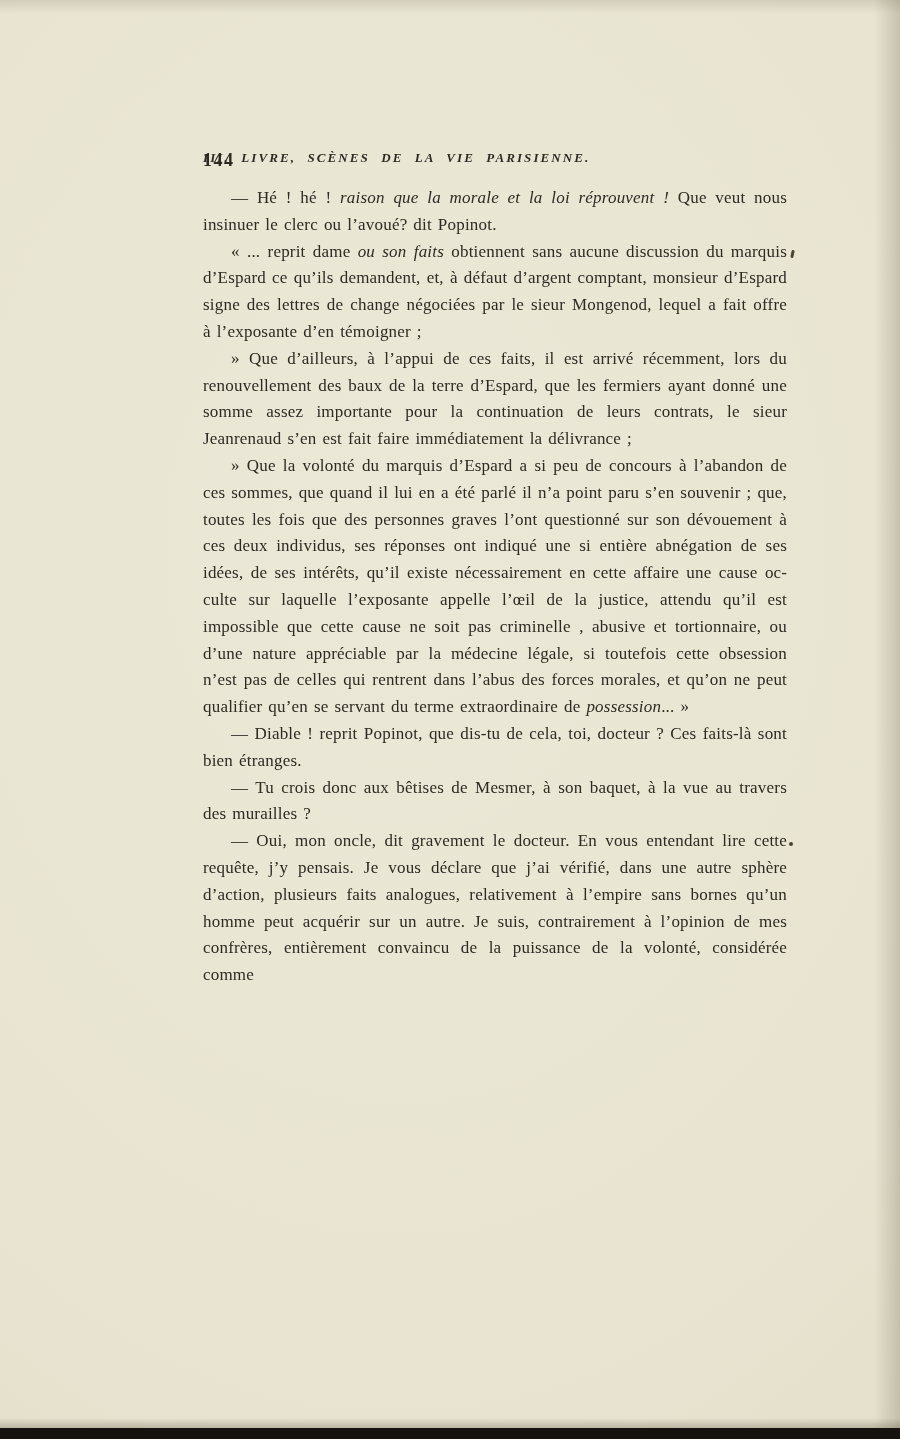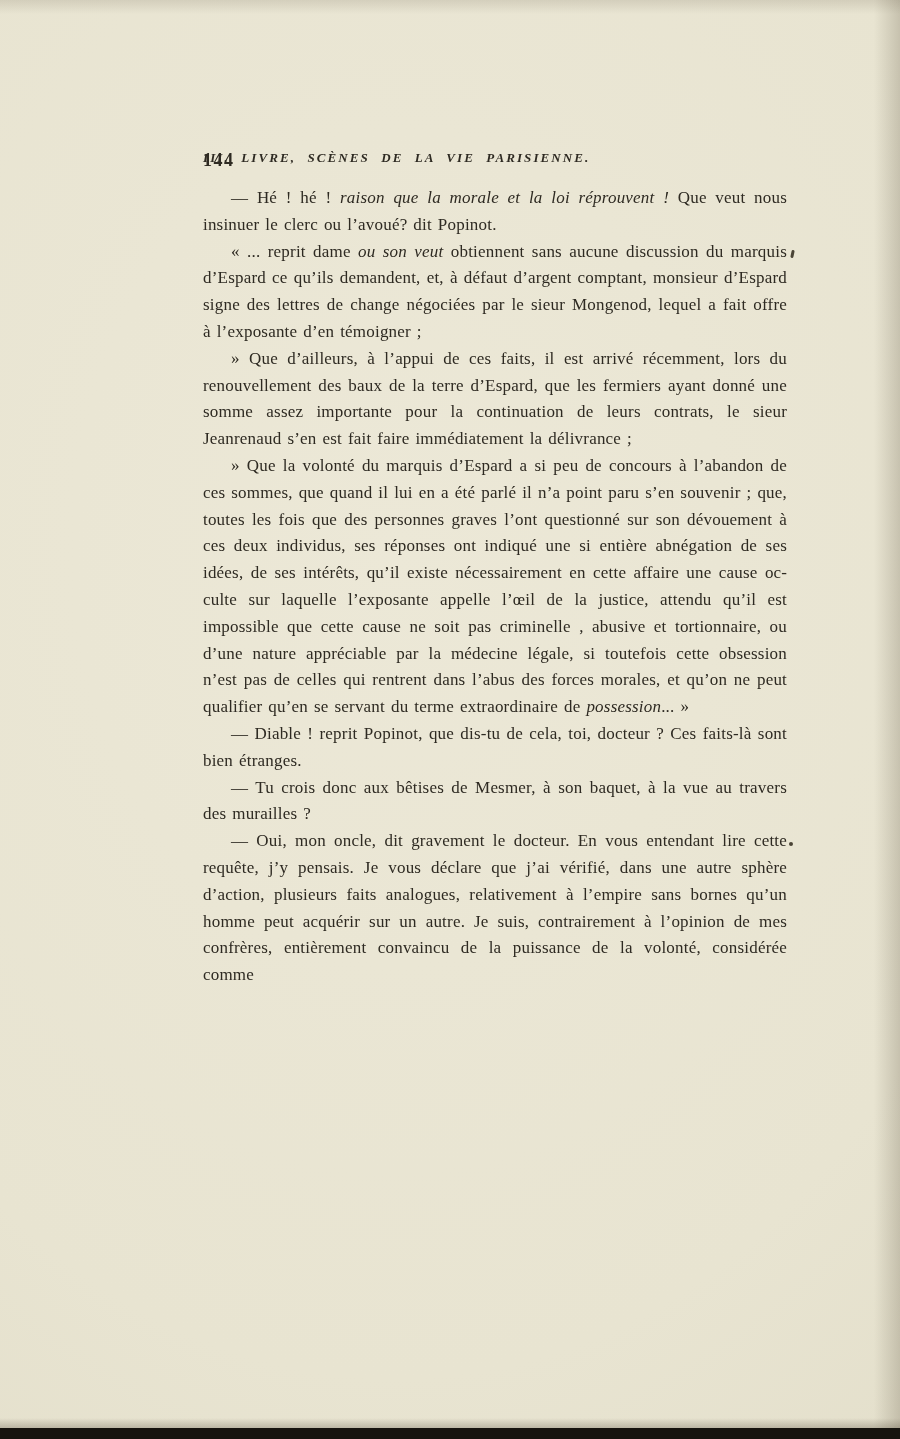--- a/index.html
+++ b/index.html
@@ -76,21 +76,21 @@
   <div class="edge-top"></div>
   <div class="edge-right"></div>
 
   <div class="content">
     <div class="header">
       <span class="pagenum">144</span>
       <span class="running-title">III. LIVRE, SCÈNES DE LA VIE PARISIENNE.</span>
     </div>
     <div class="text-block">
         <p class="para indent"><span class="seg">— Hé ! hé ! </span><span class="seg it">raison que la morale et la loi réprouvent !</span><span class="seg"> Que veut nous insinuer le clerc ou l’avoué? dit Popinot.</span></p>
-        <p class="para indent"><span class="seg">« ... reprit dame </span><span class="seg it">ou son veut</span><span class="seg"> obtiennent sans aucune discussion du marquis d’Espard ce qu’ils demandent, et, à défaut d’argent comptant, monsieur d’Espard signe des lettres de change négociées par le sieur Mongenod, lequel a fait offre à l’exposante d’en témoigner ;</span></p>
+        <p class="para indent"><span class="seg">« ... reprit dame </span><span class="seg it">ou son faits</span><span class="seg"> obtiennent sans aucune discussion du marquis d’Espard ce qu’ils demandent, et, à défaut d’argent comptant, monsieur d’Espard signe des lettres de change négociées par le sieur Mongenod, lequel a fait offre à l’exposante d’en témoigner ;</span></p>
         <p class="para indent"><span class="seg">» Que d’ailleurs, à l’appui de ces faits, il est arrivé récemment, lors du renouvellement des baux de la terre d’Espard, que les fer­miers ayant donné une somme assez importante pour la continua­tion de leurs contrats, le sieur Jeanrenaud s’en est fait faire immé­diatement la délivrance ;</span></p>
         <p class="para indent"><span class="seg">» Que la volonté du marquis d’Espard a si peu de concours à l’a­bandon de ces sommes, que quand il lui en a été parlé il n’a point paru s’en souvenir ; que, toutes les fois que des personnes graves l’ont questionné sur son dévouement à ces deux individus, ses ré­ponses ont indiqué une si entière abnégation de ses idées, de ses intérêts, qu’il existe nécessairement en cette affaire une cause oc­culte sur laquelle l’exposante appelle l’œil de la justice, attendu qu’il est impossible que cette cause ne soit pas criminelle , abusive et tortionnaire, ou d’une nature appréciable par la médecine légale, si toutefois cette obsession n’est pas de celles qui rentrent dans l’a­bus des forces morales, et qu’on ne peut qualifier qu’en se servant du terme extraordinaire de </span><span class="seg it">possession</span><span class="seg">... »</span></p>
         <p class="para indent"><span class="seg">— Diable ! reprit Popinot, que dis-tu de cela, toi, docteur ? Ces faits-là sont bien étranges.</span></p>
         <p class="para indent"><span class="seg">— Tu crois donc aux bêtises de Mesmer, à son baquet, à la vue au travers des murailles ?</span></p>
         <p class="para indent"><span class="seg">— Oui, mon oncle, dit gravement le docteur. En vous enten­dant lire cette requête, j’y pensais. Je vous déclare que j’ai vérifié, dans une autre sphère d’action, plusieurs faits analogues, relative­ment à l’empire sans bornes qu’un homme peut acquérir sur un autre. Je suis, contrairement à l’opinion de mes confrères, entiè­rement convaincu de la puissance de la volonté, considérée comme</span></p>
       </div>
   </div>
 
   <div class="speck s1"></div>
   <div class="speck s2"></div>

